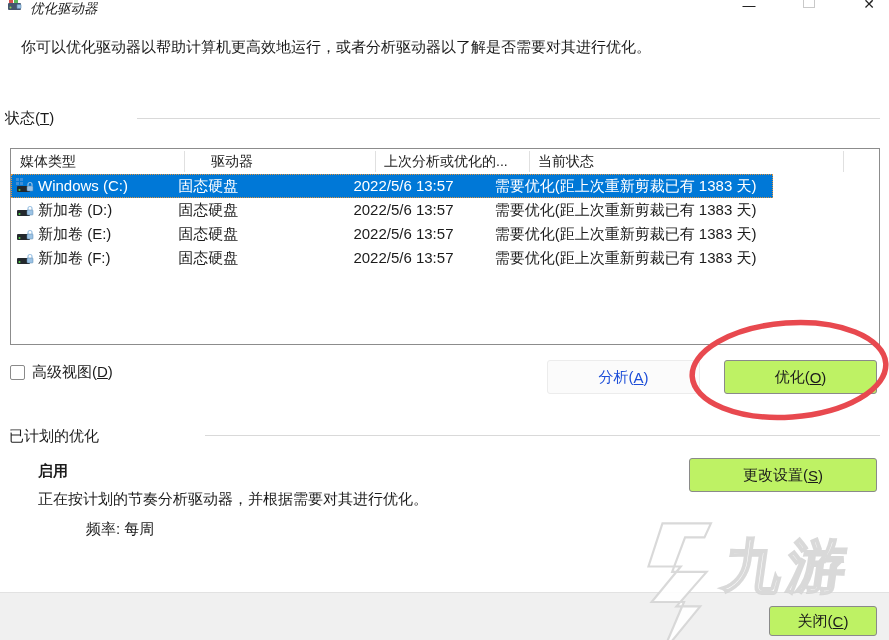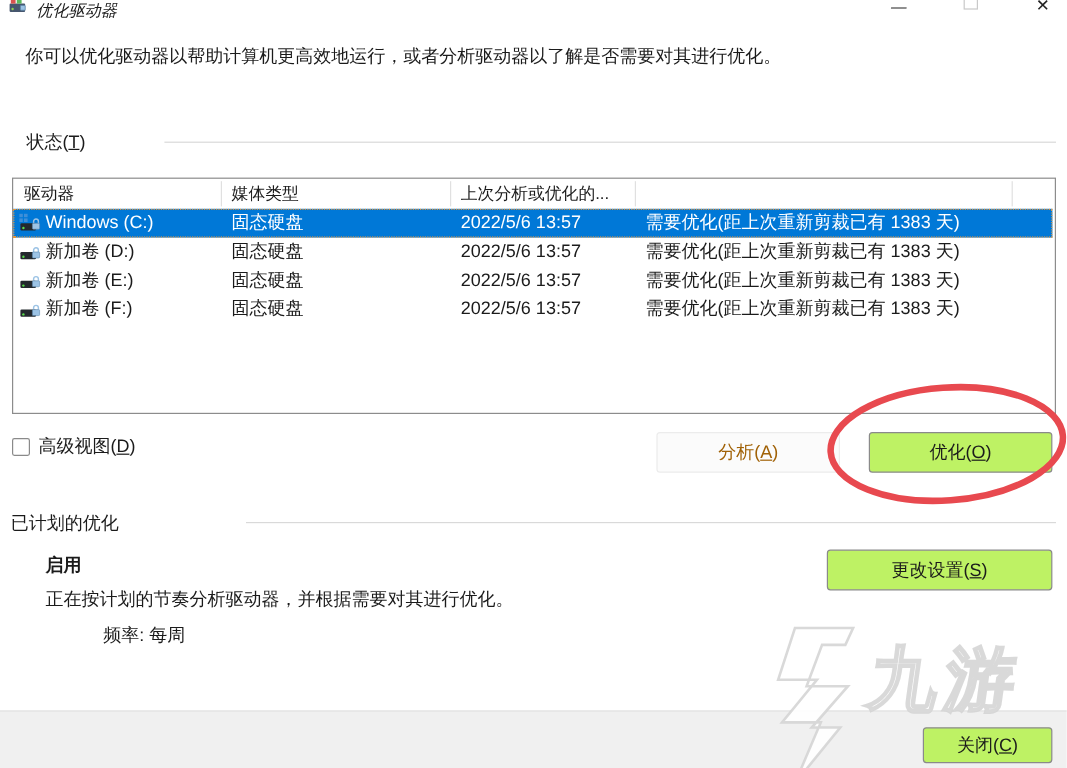--- a/index.html
+++ b/index.html
@@ -15,46 +15,46 @@
   .app-icon { position:absolute; left:7px; top:-4px; }
   .win-title { position:absolute; left:30px; top:0; font-size:13.5px; }
   .ctl-min { position:absolute; left:738px; top:-2px; width:22px; text-align:center; font-size:13px; color:#222; }
   .ctl-max { position:absolute; left:803px; top:-4px; width:12px; height:12px; border:1px solid #c9c9c9; background:#fff; }
   .ctl-close { position:absolute; left:858px; top:-4px; width:22px; text-align:center; font-size:14px; color:#222; }
 
   .intro { position:absolute; left:9px; top:38px; width:876px; font-size:15px;margin-left:12px; }
 
   .group-label { position:absolute; font-size:15px; }
   .group-line { position:absolute; height:1px; background:#d9d9d9; }
-  .status-label { left:22px; top:109px;text-align:center; }
+  .status-label { left:5px; top:109px;text-align:center; }
   .status-line { left:137px; top:118px; width:743px; }
   .sched-label { left:9px; top:427px; }
   .sched-line { left:205px; top:435px; width:675px; }
 
   
   .dtable { position:absolute; left:10px; top:148px; width:870px; height:197px; border:1px solid #8c8c8c; background:#fff; }
   .thead { position:relative; display:flex; height:25px; font-size:14px; }
   .hcell { line-height:25px; padding-left:9px; overflow:hidden; white-space:nowrap; position:relative; }
   .hsep { position:absolute; top:2px; width:1px; height:21px; background:#e0e0e0; }
   .c1 { width:173px; } .c2 { width:191px; } .c3 { width:154px; } .c4 { width:314px; }
-  .trow { position:relative; display:flex; width:866px; height:24px; font-size:15px; white-space:nowrap; }
+  .trow { position:relative; display:flex; width:762px; height:24px; font-size:15px; white-space:nowrap; }
   .tcell { line-height:24px; padding-left:9px; overflow:hidden; display:flex; align-items:center; }
   .tcell.c1 { padding-left:5px; }
   .tcell .dlabel { margin-left:3px; }
   .trow.selected { background:#0078d7; color:#fff; outline:1px dotted #e0953f; outline-offset:-1px; }
   .drive-ic { flex:0 0 auto; }
 
   
   .chkrow { position:absolute; left:10px; top:363px; display:flex; align-items:center; font-size:15px; }
   .chkbox { width:15px; height:15px; border:1px solid #8a8a8a; border-radius:2px; background:#fff; margin-right:7px; }
 
   
   .btn { position:absolute; display:flex; align-items:center; justify-content:center;
          font-size:15px; background:#bef264; border:1px solid #8a8a8a; border-radius:3px; color:#1b1b1b; z-index:3; }
-  .btn.disabled { background:#fbfbfb; border-color:#ececec; color:#a16207; }
+  .btn.disabled { background:#fbfbfb; border-color:#ececec; color:#1d4ed8; }
   .btn-analyze { left:547px; top:360px; width:153px; height:34px; }
   .btn-optimize { left:724px; top:360px; width:153px; height:34px; }
   .btn-settings { left:689px; top:458px; width:188px; height:34px; }
   .btn-close { left:769px; top:606px; width:108px; height:30px; }
 
   
   .sched-state { position:absolute; left:38px; top:462px; font-size:15px; font-weight:bold; }
   .sched-desc { position:absolute; left:38px; top:490px; font-size:15px; }
   .sched-freq { position:absolute; left:38px; top:520px; font-size:15px;margin-left:48px; }
 
@@ -87,23 +87,24 @@
   <span class="ctl-close">✕</span>
 </div>
 
 <div class="intro">你可以优化驱动器以帮助计算机更高效地运行，或者分析驱动器以了解是否需要对其进行优化。</div>
 
 <div class="group-label status-label"><span>状态(</span><span class="u">T</span><span>)</span></div>
 <div class="group-line status-line"></div>
 
 <div class="dtable">
   <div class="thead">
+    <div class="hcell c2">媒体类型</div>
     <div class="hcell c1">驱动器</div>
-    <div class="hcell c2">媒体类型</div>
     <div class="hcell c3">上次分析或优化的...</div>
+    <div class="hcell c4">当前状态</div>
     <div class="hsep" style="left:173px"></div>
     <div class="hsep" style="left:364px"></div>
     <div class="hsep" style="left:518px"></div>
     <div class="hsep" style="left:832px"></div>
   </div>
 
   <div class="trow selected">
     <div class="tcell c1">
       <svg class="drive-ic" width="19" height="17" viewBox="0 0 19 17">
         <rect x="0" y="0" width="3" height="3" fill="#3e8fd8"></rect>

